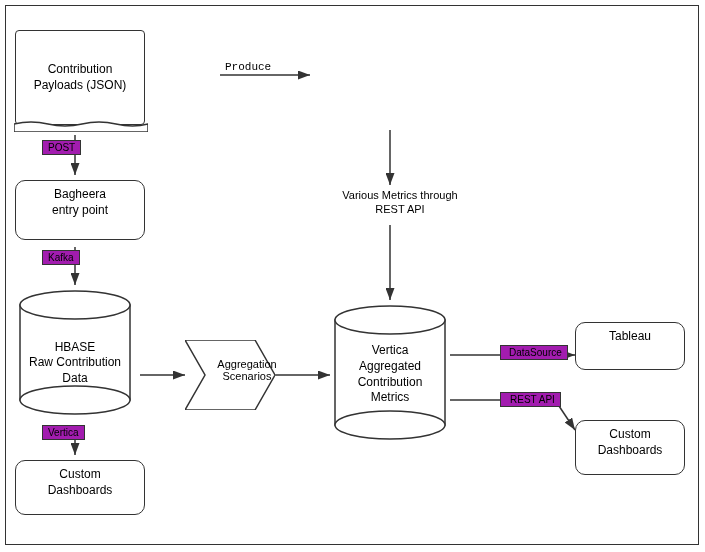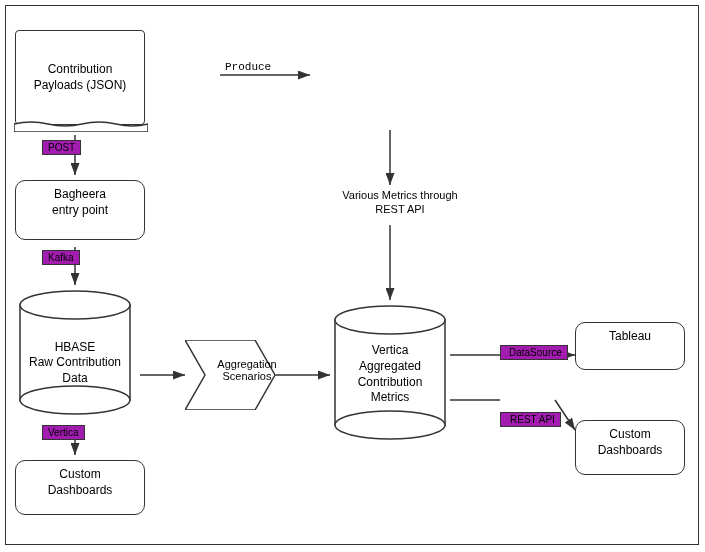--- a/index.html
+++ b/index.html
@@ -193,21 +193,21 @@
       <ellipse cx="60" cy="125" rx="55" ry="14" fill="#fff" stroke="#333" stroke-width="1.5"></ellipse>
     </svg>
     <div class="cylinder-text" style="white-space:pre-line;margin-top:9px;font-size:12px;">Vertica
 Aggregated
 Contribution
 Metrics</div>
   </div>
 
   <div class="label-tag" style="left:500px;top:345px;padding-left:8px;">DataSource</div>
 
-  <div class="label-tag" style="left:500px;top:412px;padding-left:9px;">REST API</div>
+  <div class="label-tag" style="left:500px;top:392px;padding-left:9px;">REST API</div>
 
   <div class="box" style="left:575px;top:322px;width:110px;height:48px;">
     <span>Tableau</span>
   </div>
 
   <div class="box" style="left:575px;top:420px;width:110px;height:55px;">
     <span style="white-space:pre-line;">Custom
 Dashboards</span>
   </div>
 

